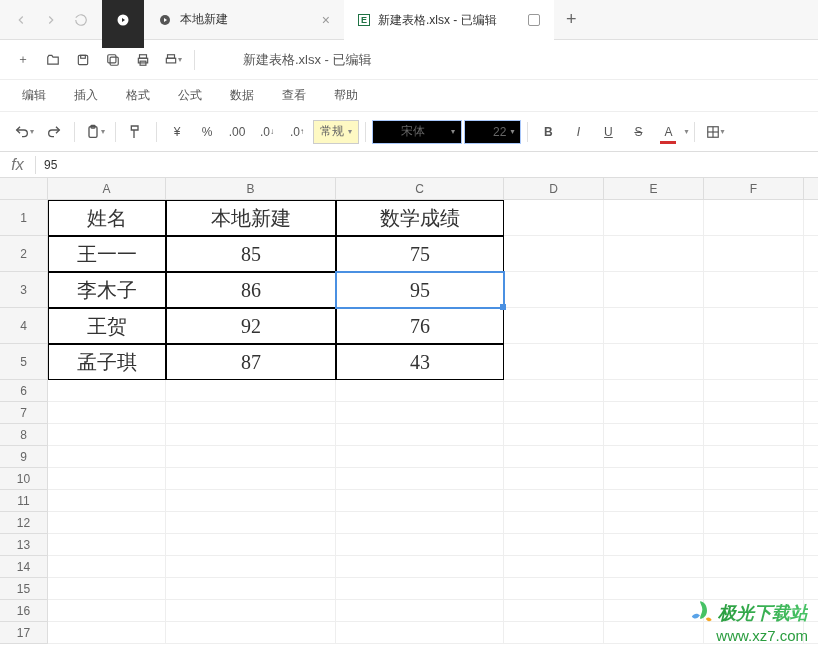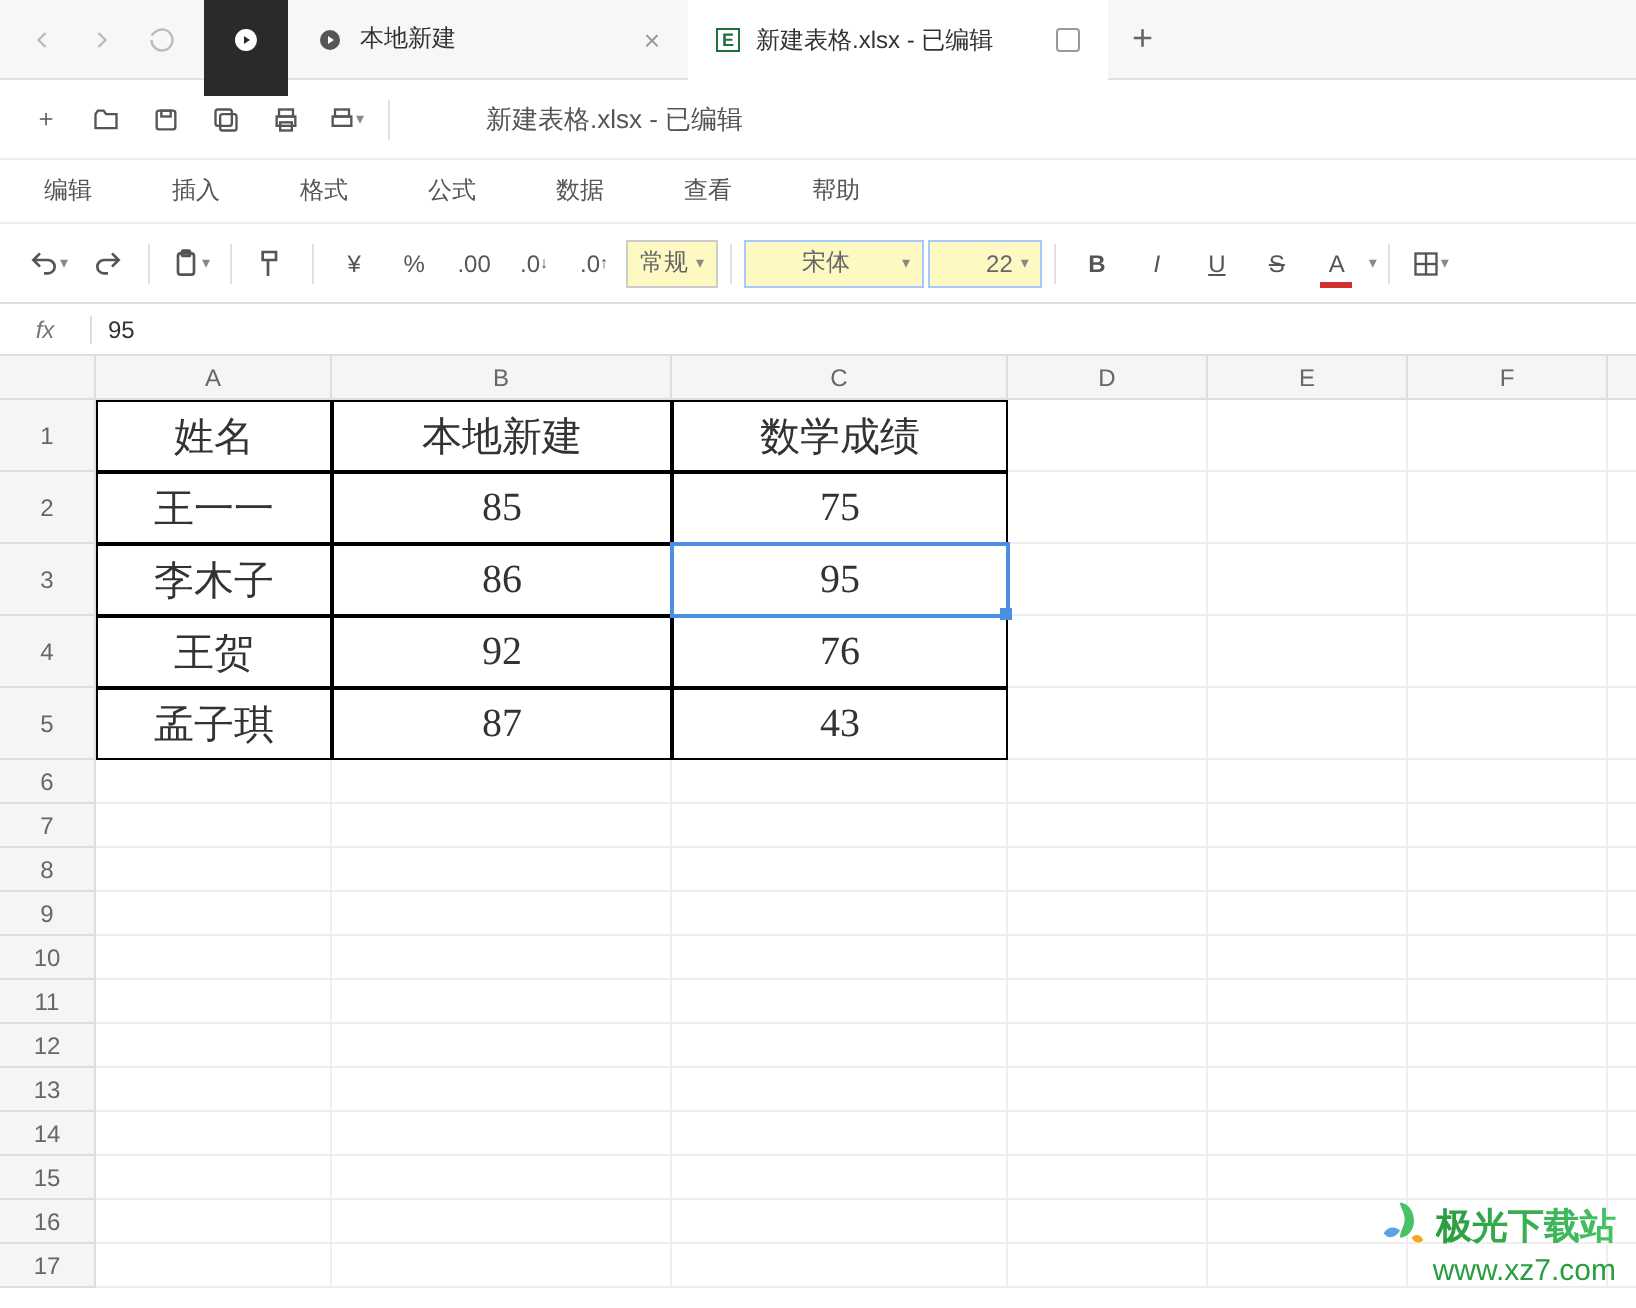--- a/index.html
+++ b/index.html
@@ -17,57 +17,57 @@
 .tab-icon { width: 14px; height: 14px; display: flex; align-items: center; justify-content: center; font-size: 10px; }
 .new-tab { padding: 0 12px; color: #666; font-size: 18px; cursor: pointer; }
 
 
 .toolbar1 { height: 40px; display: flex; align-items: center; padding: 0 10px; border-bottom: 1px solid #eee; gap: 4px; }
 .tb-btn { width: 26px; height: 26px; display: flex; align-items: center; justify-content: center; color: #555; cursor: pointer; border-radius: 3px; }
 .tb-sep { width: 1px; height: 20px; background: #e0e0e0; margin: 0 4px; }
 .doc-title { margin-left: 40px; color: #555; font-size: 13px; }
 
 
-.menubar { height: 32px; display: flex; align-items: center; padding: 0 10px; gap: 16px; border-bottom: 1px solid #eee; }
+.menubar { height: 32px; display: flex; align-items: center; padding: 0 10px; gap: 4px; border-bottom: 1px solid #eee; }
 .menu-item { padding: 4px 12px; color: #555; cursor: pointer; }
 
 
 .toolbar2 { height: 40px; display: flex; align-items: center; padding: 0 10px; border-bottom: 1px solid #ddd; gap: 2px; }
 .fmt-btn { min-width: 28px; height: 28px; display: flex; align-items: center; justify-content: center; color: #555; cursor: pointer; padding: 0 4px; }
 .fmt-sel { height: 24px; border: 1px solid #ccc; background: #fef9c3; padding: 0 6px; display: flex; align-items: center; gap: 4px; font-size: 12px; color: #666; }
-.fmt-sel.highlight { background: #fef9c3; border-color: #a8c7fa; padding-left: 28px; }
+.fmt-sel.highlight { background: #000000; border-color: #a8c7fa; padding-left: 28px; }
 .caret { font-size: 8px; color: #888; }
 .bold { font-weight: bold; }
 .italic { font-style: italic; }
 .underline { text-decoration: underline; }
 .strike { text-decoration: line-through; }
 .color-a { position: relative; }
 .color-a::after { content:''; position:absolute; bottom:2px; left:6px; right:6px; height:3px; background:#d32f2f; }
 
 
 .formula-bar { height: 26px; display: flex; align-items: center; border-bottom: 1px solid #ddd; }
-.fx-label { width: 46px; text-align: center; font-style: italic; color: #777; border-right: 1px solid #ddd; font-size: 12px; }
+.fx-label { width: 36px; text-align: center; font-style: italic; color: #777; border-right: 1px solid #ddd; font-size: 16px; }
 .fx-input { flex: 1; padding: 0 8px; font-size: 12px; }
 
 
 .sheet-wrap { position: relative; overflow: hidden; height: calc(654px - 40px - 40px - 32px - 40px - 26px); }
 .sheet { display: grid; grid-template-columns: 48px 118px 170px 168px 100px 100px 100px 100px; }
 .col-head, .row-head, .corner { background: #f5f5f5; border-right: 1px solid #ddd; border-bottom: 1px solid #ddd; display: flex; align-items: center; justify-content: center; color: #666; font-size: 12px; height: 22px; }
 .corner { height: 22px; }
 .row-head { height: 36px; }
 .row-head.small { height: 22px; }
 .cell { border-right: 1px solid #eee; border-bottom: 1px solid #eee; height: 36px; display: flex; align-items: center; justify-content: center; font-size: 20px; font-family: "SimSun","宋体",serif; }
 .cell.small { height: 22px; font-size: 12px; }
 .cell.bordered { border: 1px solid #000; }
 .cell.selected { outline: 2px solid #4a90e2; outline-offset: -1px; background: #fff; position: relative; z-index: 2; }
 .cell.selected::after { content:''; position:absolute; right:-3px; bottom:-3px; width:6px; height:6px; background:#4a90e2; }
 
 
 .watermark { position: absolute; right: 10px; bottom: 10px; text-align: right; font-size: 11px; pointer-events: none; }
-.watermark .brand { font-size: 18px; font-weight: bold; background: linear-gradient(90deg,#2a9d3f,#47c265); -webkit-background-clip: text; color: transparent; }
+.watermark .brand { font-size: 18px; font-weight: bold; background: linear-gradient(90deg,#2a9d3f,#47c265); -webkit-background-clip: text; color: transparent; font-style: italic; }
 .watermark .url { color: #2a9d3f; font-size: 15px; }
 .watermark svg { vertical-align: middle; }
 </style>
 </head>
 <body>
 
 <div class="titlebar">
   <div class="nav-controls">
     <div class="nav-btn">
         <svg width="14" height="14" viewBox="0 0 24 24" fill="none" stroke="currentColor" stroke-width="2">

